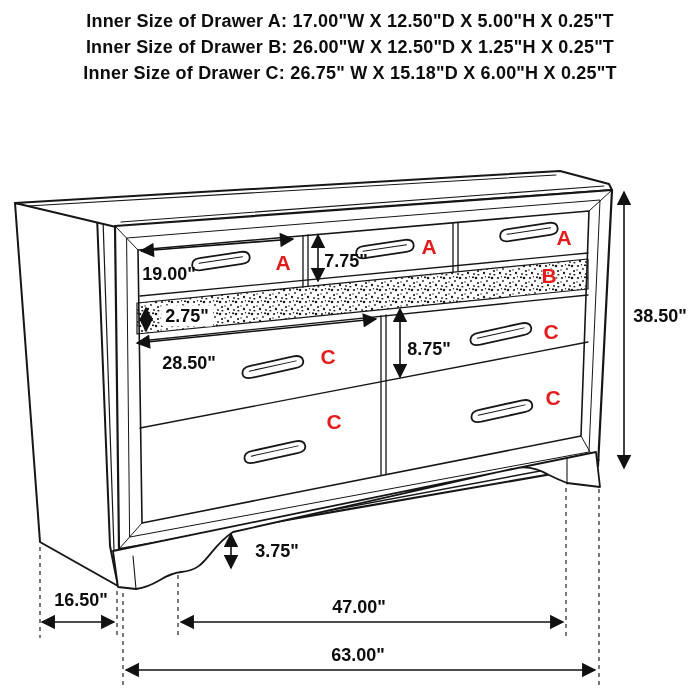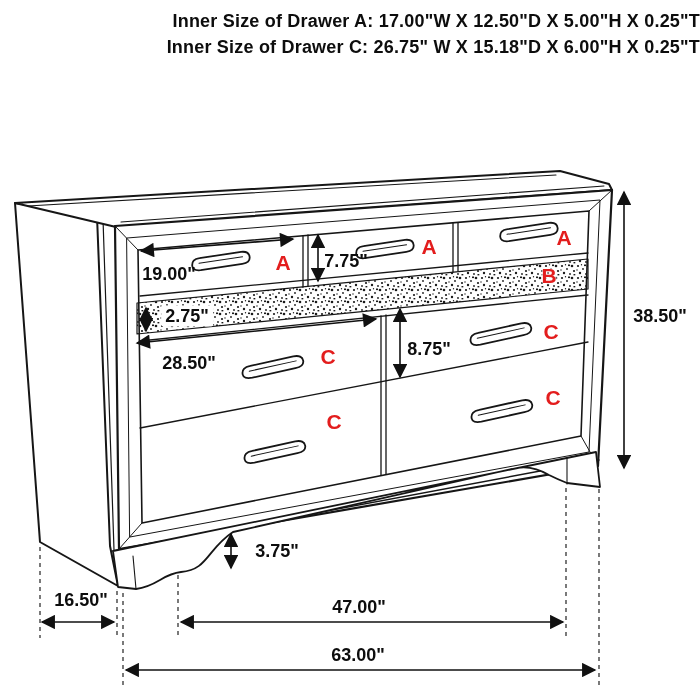--- a/index.html
+++ b/index.html
@@ -1,21 +1,21 @@
 <!DOCTYPE html>
 <html><head>
 <meta charset="utf-8">
 <style>
   html,body{margin:0;padding:0;background:#fff;}
   .stage{
     position:relative;width:700px;height:700px;background:#ffffff;
     font-family:"Liberation Sans", sans-serif;overflow:hidden;
   }
   .header{
-    position:absolute;left:0;top:8px;width:700px;text-align:right;
+    position:absolute;left:0;top:8px;width:700px;text-align:center;
     font-weight:bold;font-size:18px;line-height:26px;color:#0d0d0d;
     letter-spacing:0.2px;
   }
   .drawing{position:absolute;left:0;top:0;}
   .dim{
     position:absolute;transform:translate(-50%,-50%);
     font-weight:bold;font-size:18px;color:#0d0d0d;white-space:nowrap;
   }
   .dim.on-band{background:#ffffff;padding:0 4px;border-radius:2px;}
   .letter{
@@ -24,20 +24,21 @@
     text-shadow:0 0 2px #fff,0 0 2px #fff,0 0 3px #fff;
   }
 </style>
 </head>
 <body>
 
 <div class="stage">
 
   <div class="header">
     <div>Inner Size of Drawer A: 17.00"W X 12.50"D X 5.00"H X 0.25"T</div>
+    <div>Inner Size of Drawer B: 26.00"W X 12.50"D X 1.25"H X 0.25"T</div>
     <div>Inner Size of Drawer C: 26.75" W X 15.18"D X 6.00"H X 0.25"T</div>
   </div>
 
   <svg class="drawing" width="700" height="700" viewBox="0 0 700 700">
     <defs>
       <marker id="ah" viewBox="0 0 10 10" refX="9" refY="5" markerWidth="12" markerHeight="9" orient="auto-start-reverse">
         <path d="M0,0 L10,5 L0,10 Z" fill="#111"></path>
       </marker>
       <pattern id="speck" width="16" height="12" patternUnits="userSpaceOnUse">
         <circle cx="2" cy="2" r="1.1" fill="#1a1a1a"></circle>

